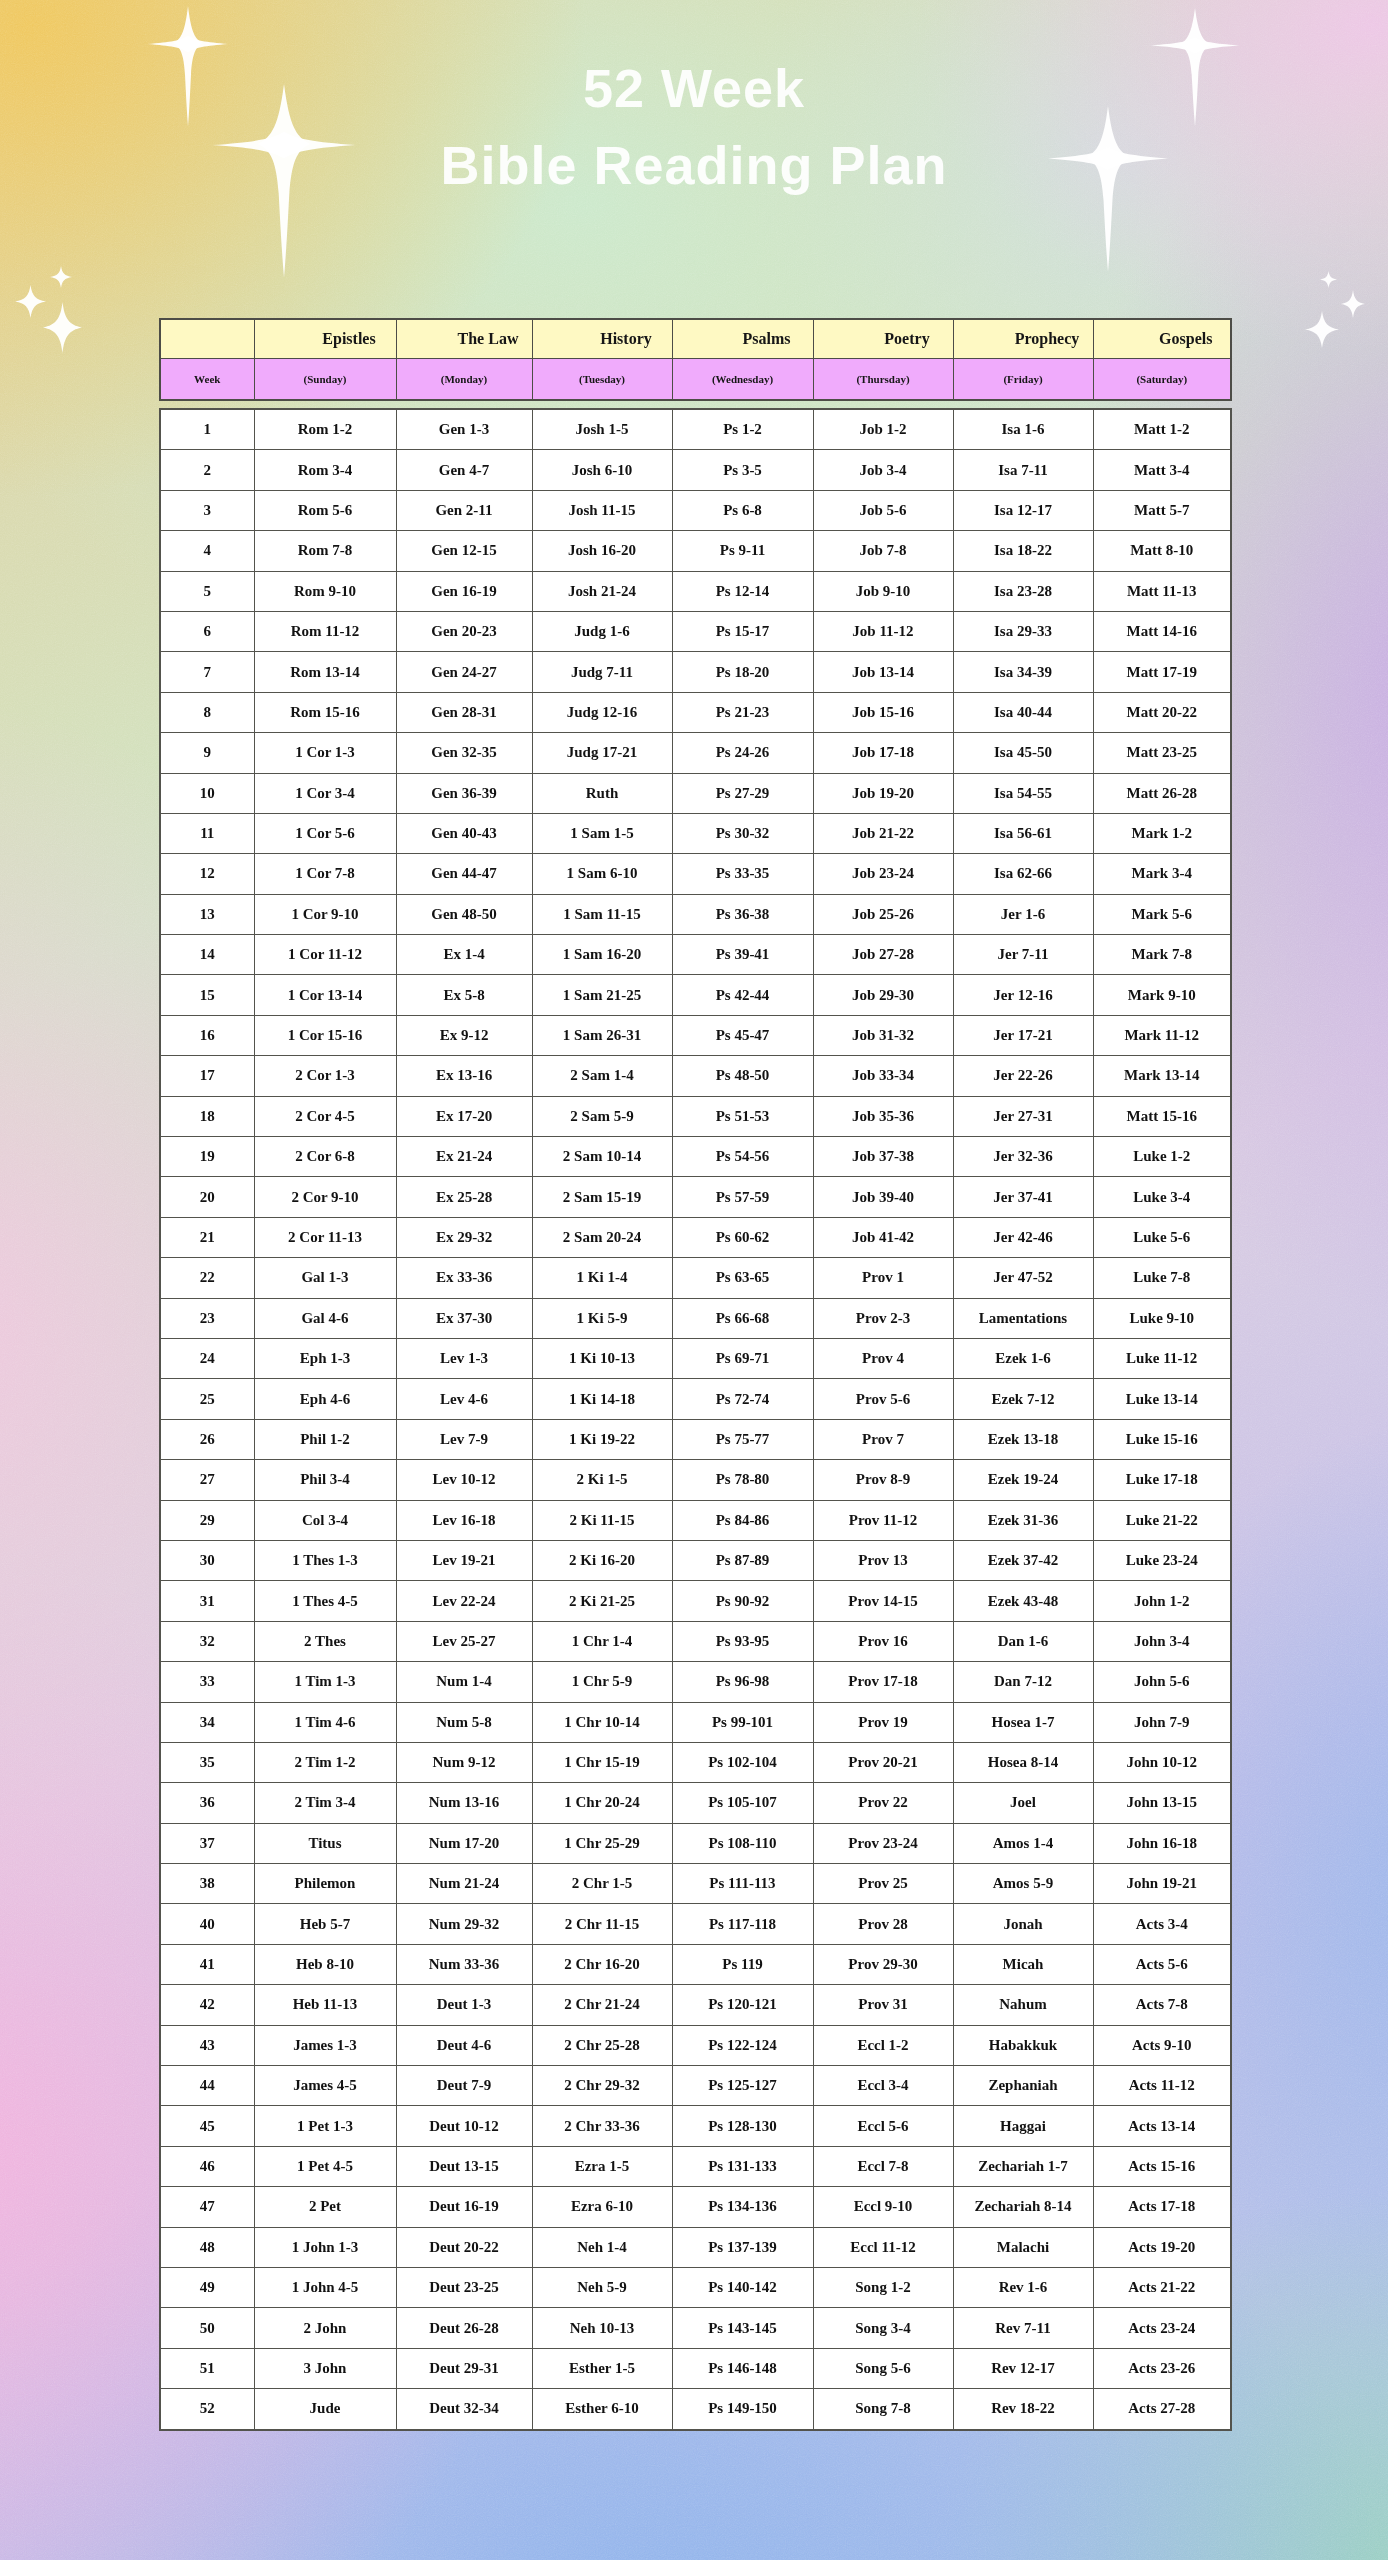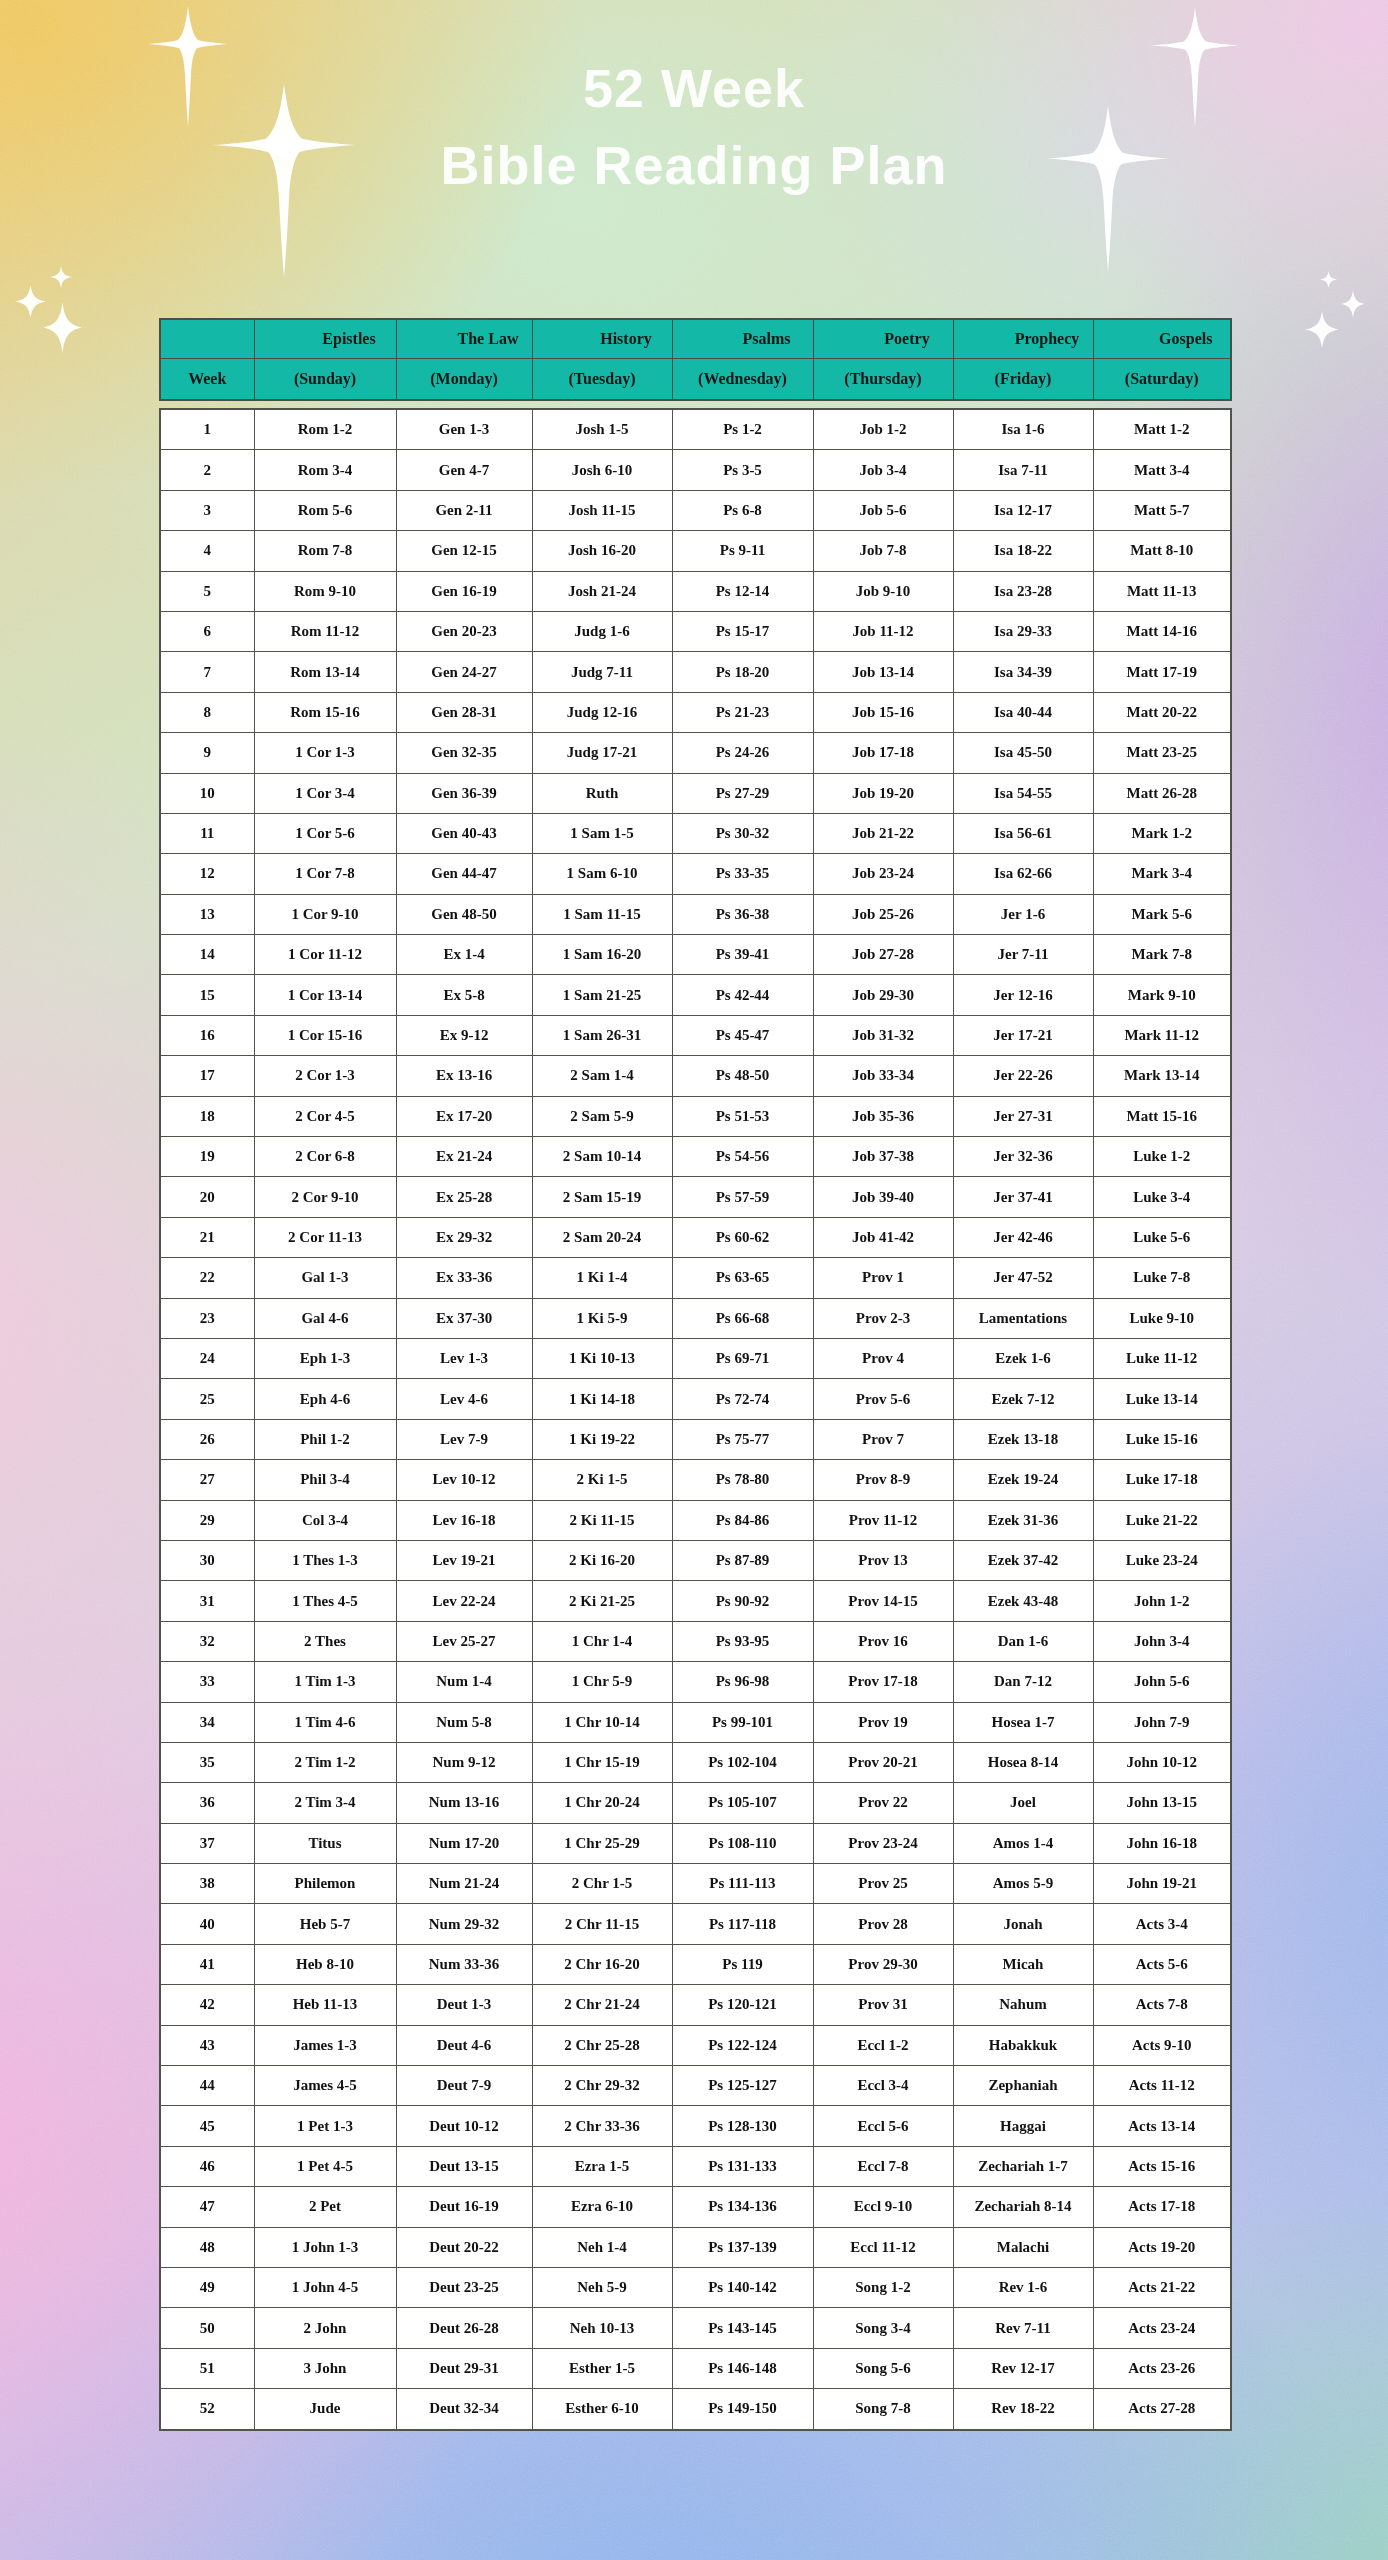--- a/index.html
+++ b/index.html
@@ -37,22 +37,22 @@
   .title{
     position:absolute;left:0;top:50px;width:100%;text-align:center;
     font-family:"Liberation Sans",sans-serif;font-weight:bold;
     color:rgba(255,255,255,0.93);letter-spacing:1px;
   }
   .title div{font-size:54px;line-height:77px;}
   table{border-collapse:collapse;table-layout:fixed;}
   .hdr-table{position:absolute;left:159px;top:318px;width:1071px;border:2px solid #4d4d47;}
   .hdr-table th{border:1px solid #4d4d47;text-align:center;vertical-align:middle;
     font-family:"Liberation Serif",serif;font-weight:bold;color:#161616;padding:0;}
-  .row-cat th{background:#14b8a6;height:38px;font-size:16px;padding-left:48px;}
-  .row-day th{background:#14b8a6;height:40px;font-size:16px;}
+  .row-cat th{background:#fef9c3;height:38px;font-size:16px;padding-left:48px;}
+  .row-day th{background:#f0abfc;height:40px;font-size:11px;}
   .data-table{position:absolute;left:159px;top:408px;width:1071px;background:#fdfdfd;border:2px solid #53534d;}
   .data-table td{border:1px solid #53534d;height:39.4px;text-align:center;vertical-align:middle;
     font-family:"Liberation Serif",serif;font-weight:bold;font-size:15px;color:#121212;padding:0;
     background:#ffffff;}
 </style>
 </head>
 <body>
 
 <div class="bg"></div>
 

